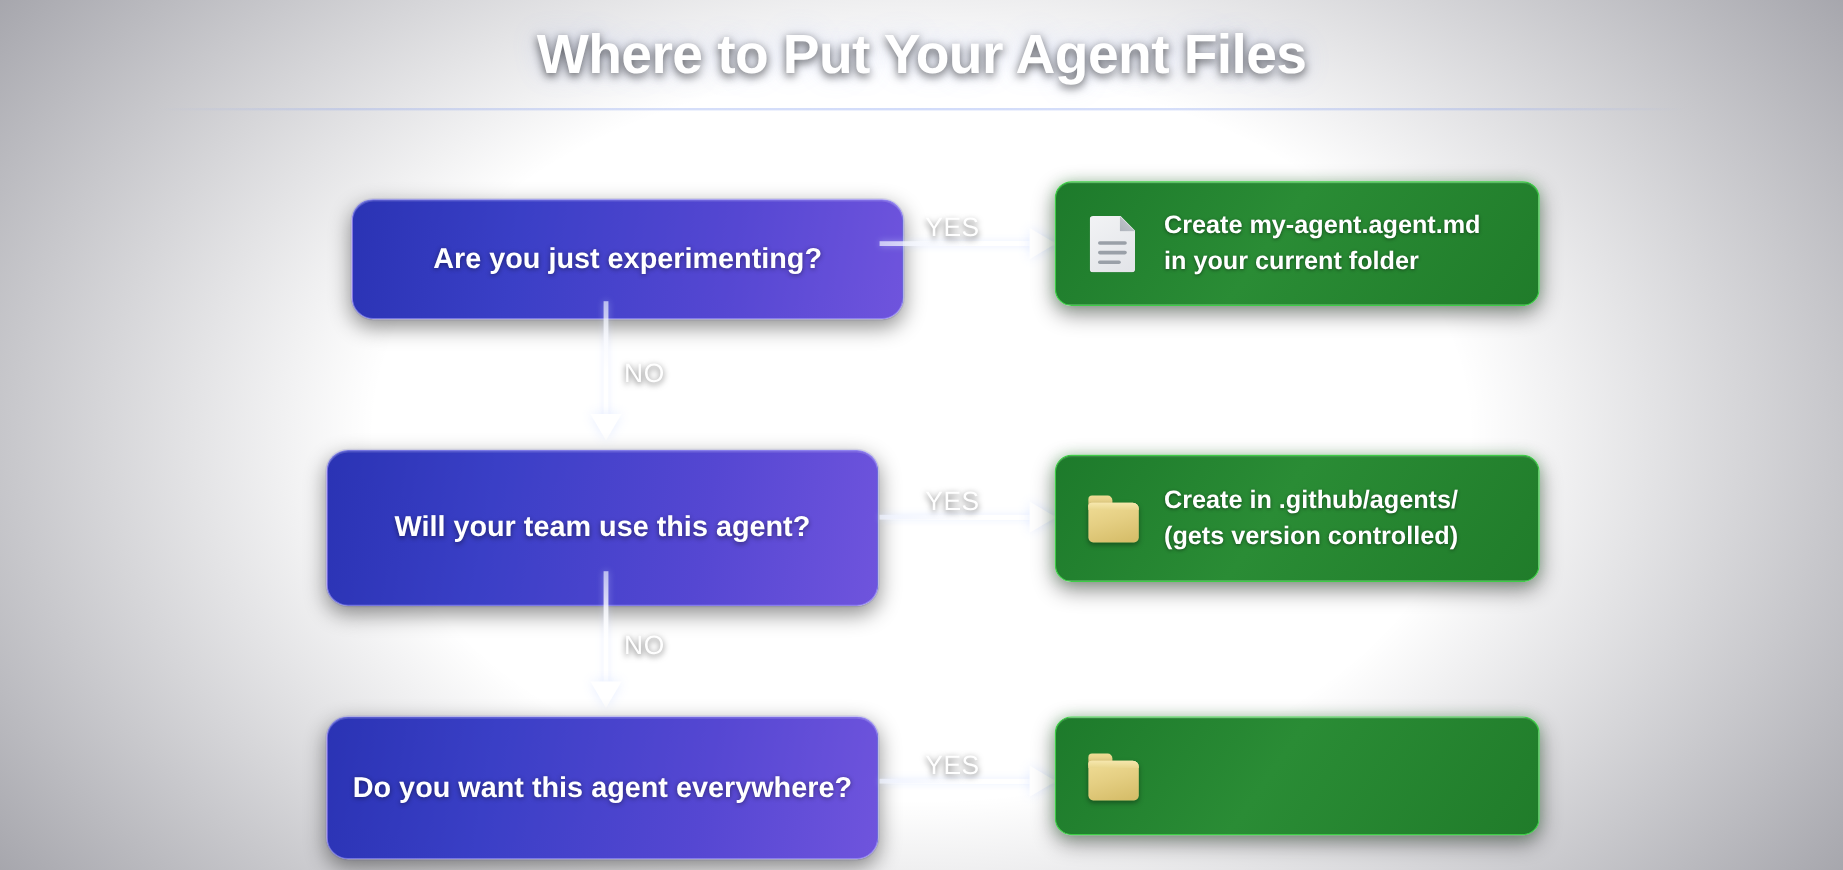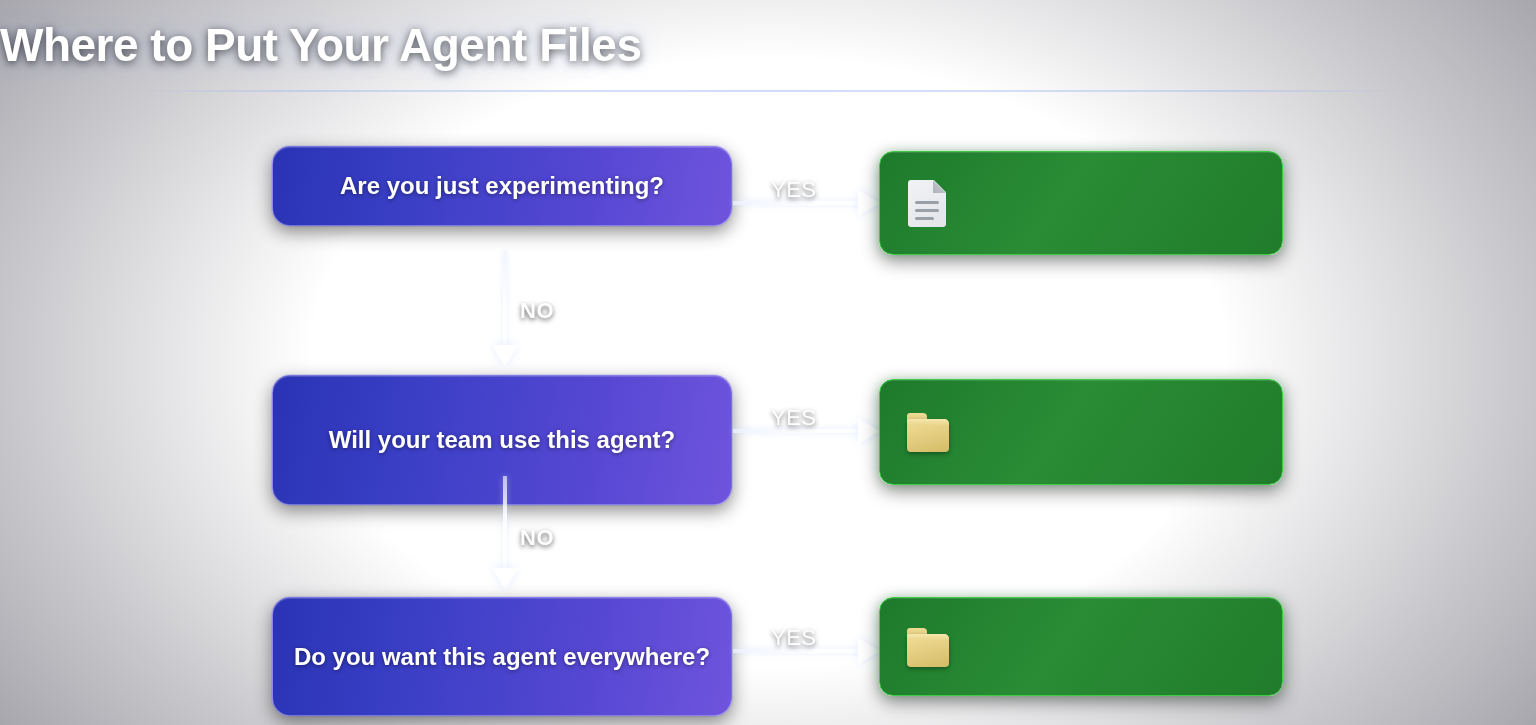--- a/index.html
+++ b/index.html
@@ -30,20 +30,21 @@
     background:
       radial-gradient(ellipse 1200px 800px at 50% 50%,
         rgba(0,0,0,0) 38%, rgba(8,8,26,0.55) 100%);
     pointer-events:none;
   }
 
   
   .title-wrap {
     position:absolute;
     top:18px; left:0; width:100%;
+    text-align:center;
   }
   .title {
     font-size:46px;
     font-weight:bold;
     color:#ffffff;
     letter-spacing:-0.5px;
     text-shadow:0 2px 8px rgba(0,0,0,0.65), 0 0 22px rgba(120,150,255,0.25);
   }
   .title-rule {
     position:absolute;
@@ -71,21 +72,21 @@
     display:flex; align-items:center; justify-content:center;
   }
   .decision-text {
     color:#ffffff;
     font-size:24px;
     font-weight:bold;
     text-shadow:0 1px 4px rgba(0,0,0,0.45);
     text-align:center;
     padding:0 18px;
   }
-  .d1 { top:146px;  height:80px; }
+  .d1 { top:166px;  height:100px;margin-left:21px; }
   .d2 { top:375px;  height:130px; }
   .d3 { top:597px;  height:119px;  }
 
   
   .result {
     position:absolute;
     left:879px;
     width:404px;
     border-radius:14px;
     background:linear-gradient(125deg, #1d7a2b 0%, #2a8c35 45%, #207c2a 100%);
@@ -206,21 +207,21 @@
     border-top:22px solid #ffffff;
     filter:drop-shadow(0 0 5px rgba(200,215,255,0.45));
   }
   .va1 { top:251px; height:96px; }
   .va2 { top:476px; height:94px; }
 
   .no-label {
     position:absolute;
     color:#ffffff;
     font-size:22px;
-    font-weight:bold;
+    font-weight:normal;
     letter-spacing:0.5px;
     text-shadow:0 2px 5px rgba(0,0,0,0.6);
   }
   .n1 { left:520px; top:298px; }
   .n2 { left:520px; top:525px; }
 </style>
 </head>
 <body>
 
 <div class="vignette"></div>
@@ -238,38 +239,42 @@
 <div class="yes-label y1">YES</div>
 
 <div class="result r1">
   <div class="icon-box">
     <div class="doc-page"></div>
     <div class="doc-fold"></div>
     <div class="doc-line doc-l1"></div>
     <div class="doc-line doc-l2"></div>
     <div class="doc-line doc-l3"></div>
   </div>
+  <div class="result-text">Create my-agent.agent.md
+in your current folder</div>
 </div>
 
 <div class="v-arrow va1"></div>
 <div class="no-label n1">NO</div>
 
 <div class="decision d2">
   <div class="decision-text">Will your team use this agent?</div>
 </div>
 
 <div class="h-arrow ha2"></div>
 <div class="yes-label y2">YES</div>
 
 <div class="result r2">
   <div class="icon-box">
     <div class="fld-tab"></div>
     <div class="fld-body"></div>
     <div class="fld-lip"></div>
   </div>
+  <div class="result-text">Create in .github/agents/
+(gets version controlled)</div>
 </div>
 
 <div class="v-arrow va2"></div>
 <div class="no-label n2">NO</div>
 
 <div class="decision d3">
   <div class="decision-text">Do you want this agent everywhere?</div>
 </div>
 
 <div class="h-arrow ha3"></div>

